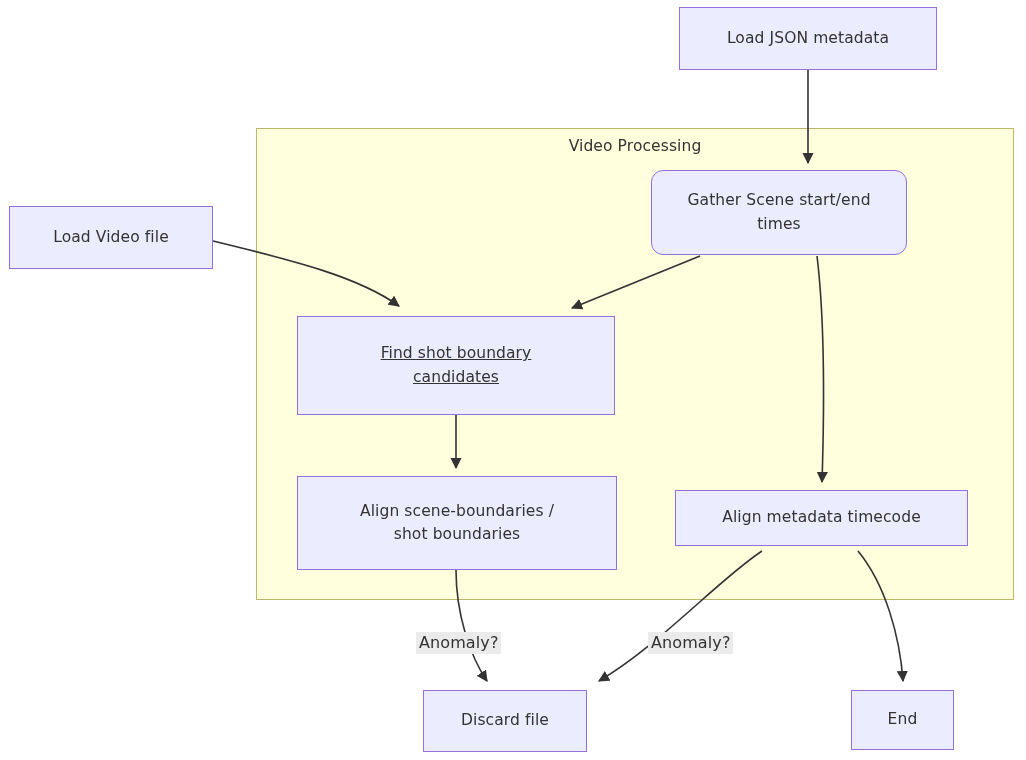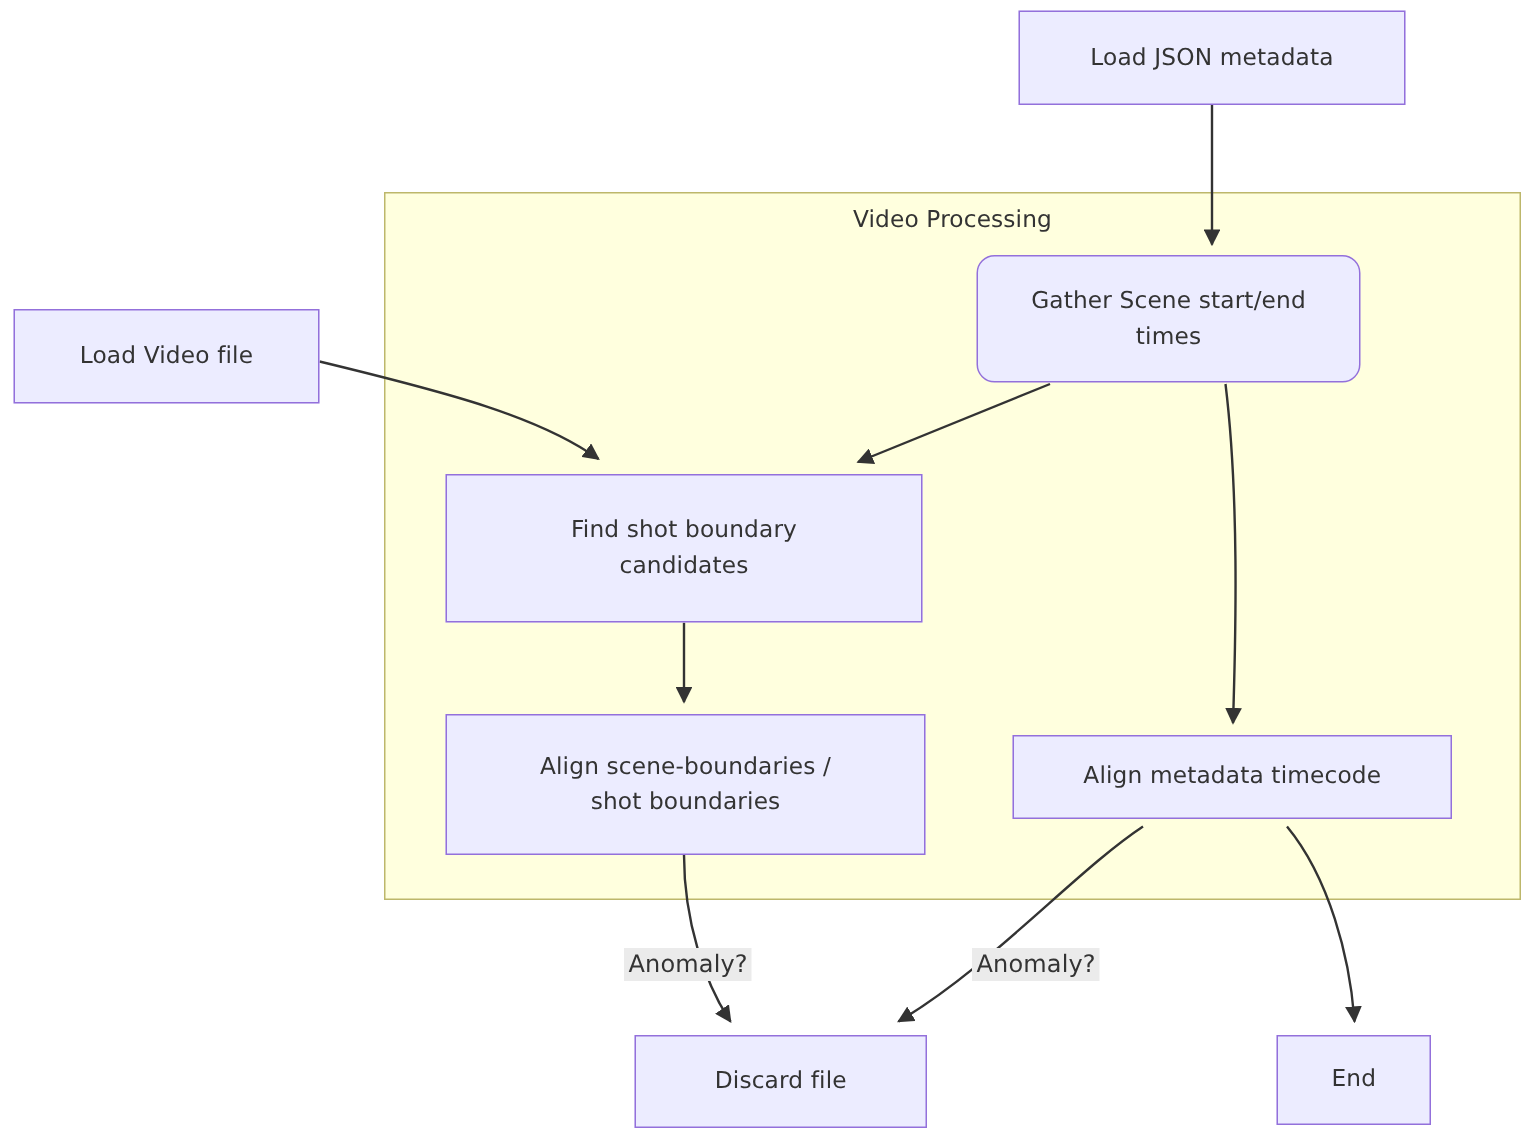--- a/index.html
+++ b/index.html
@@ -100,32 +100,32 @@
       <div class="node" style="left: 679px; top: 7px; width: 258px; height: 63px;">
         <span class="node-label">Load JSON metadata</span>
       </div>
       <div class="node" style="left: 9px; top: 178px; width: 204px; height: 63px; margin-top: 28px;">
         <span class="node-label">Load Video file</span>
       </div>
       <div class="node" style="left: 651px; top: 170px; width: 256px; height: 85px; border-radius: 12px;">
         <span class="node-label">Gather Scene start/end
 times</span>
       </div>
-      <div class="node" style="left: 297px; top: 316px; width: 318px; height: 99px;">
+      <div class="node" style="left: 297px; top: 316px; width: 318px; height: 99px; text-decoration: underline;">
         <span class="node-label">Find shot boundary
 candidates</span>
       </div>
       <div class="node" style="left: 297px; top: 476px; width: 320px; height: 94px;">
         <span class="node-label">Align scene-boundaries /
 shot boundaries</span>
       </div>
       <div class="node" style="left: 675px; top: 490px; width: 293px; height: 56px;">
         <span class="node-label">Align metadata timecode</span>
       </div>
-      <div class="node" style="left: 423px; top: 690px; width: 195px; height: 62px;">
+      <div class="node" style="left: 423px; top: 690px; width: 164px; height: 62px;">
         <span class="node-label">Discard file</span>
       </div>
       <div class="node" style="left: 851px; top: 690px; width: 103px; height: 60px;">
         <span class="node-label">End</span>
       </div>
     </div>
   <div id="label-layer">
       <div class="edge-label" style="left: 416px; top: 632px;">Anomaly?</div>
       <div class="edge-label" style="left: 648px; top: 632px;">Anomaly?</div>
     </div>

